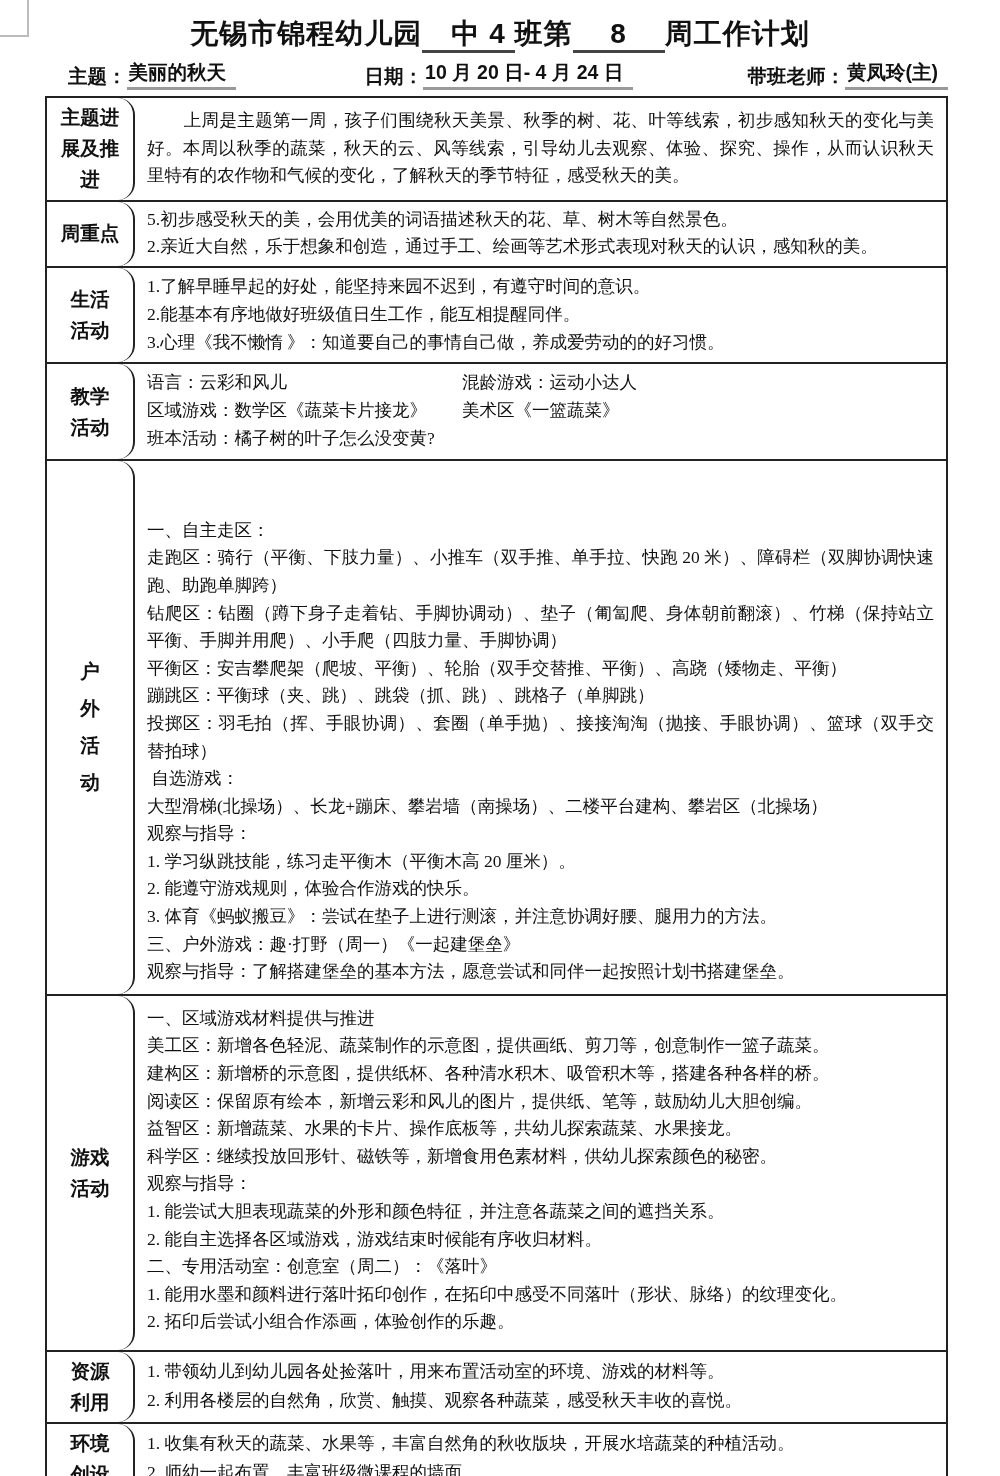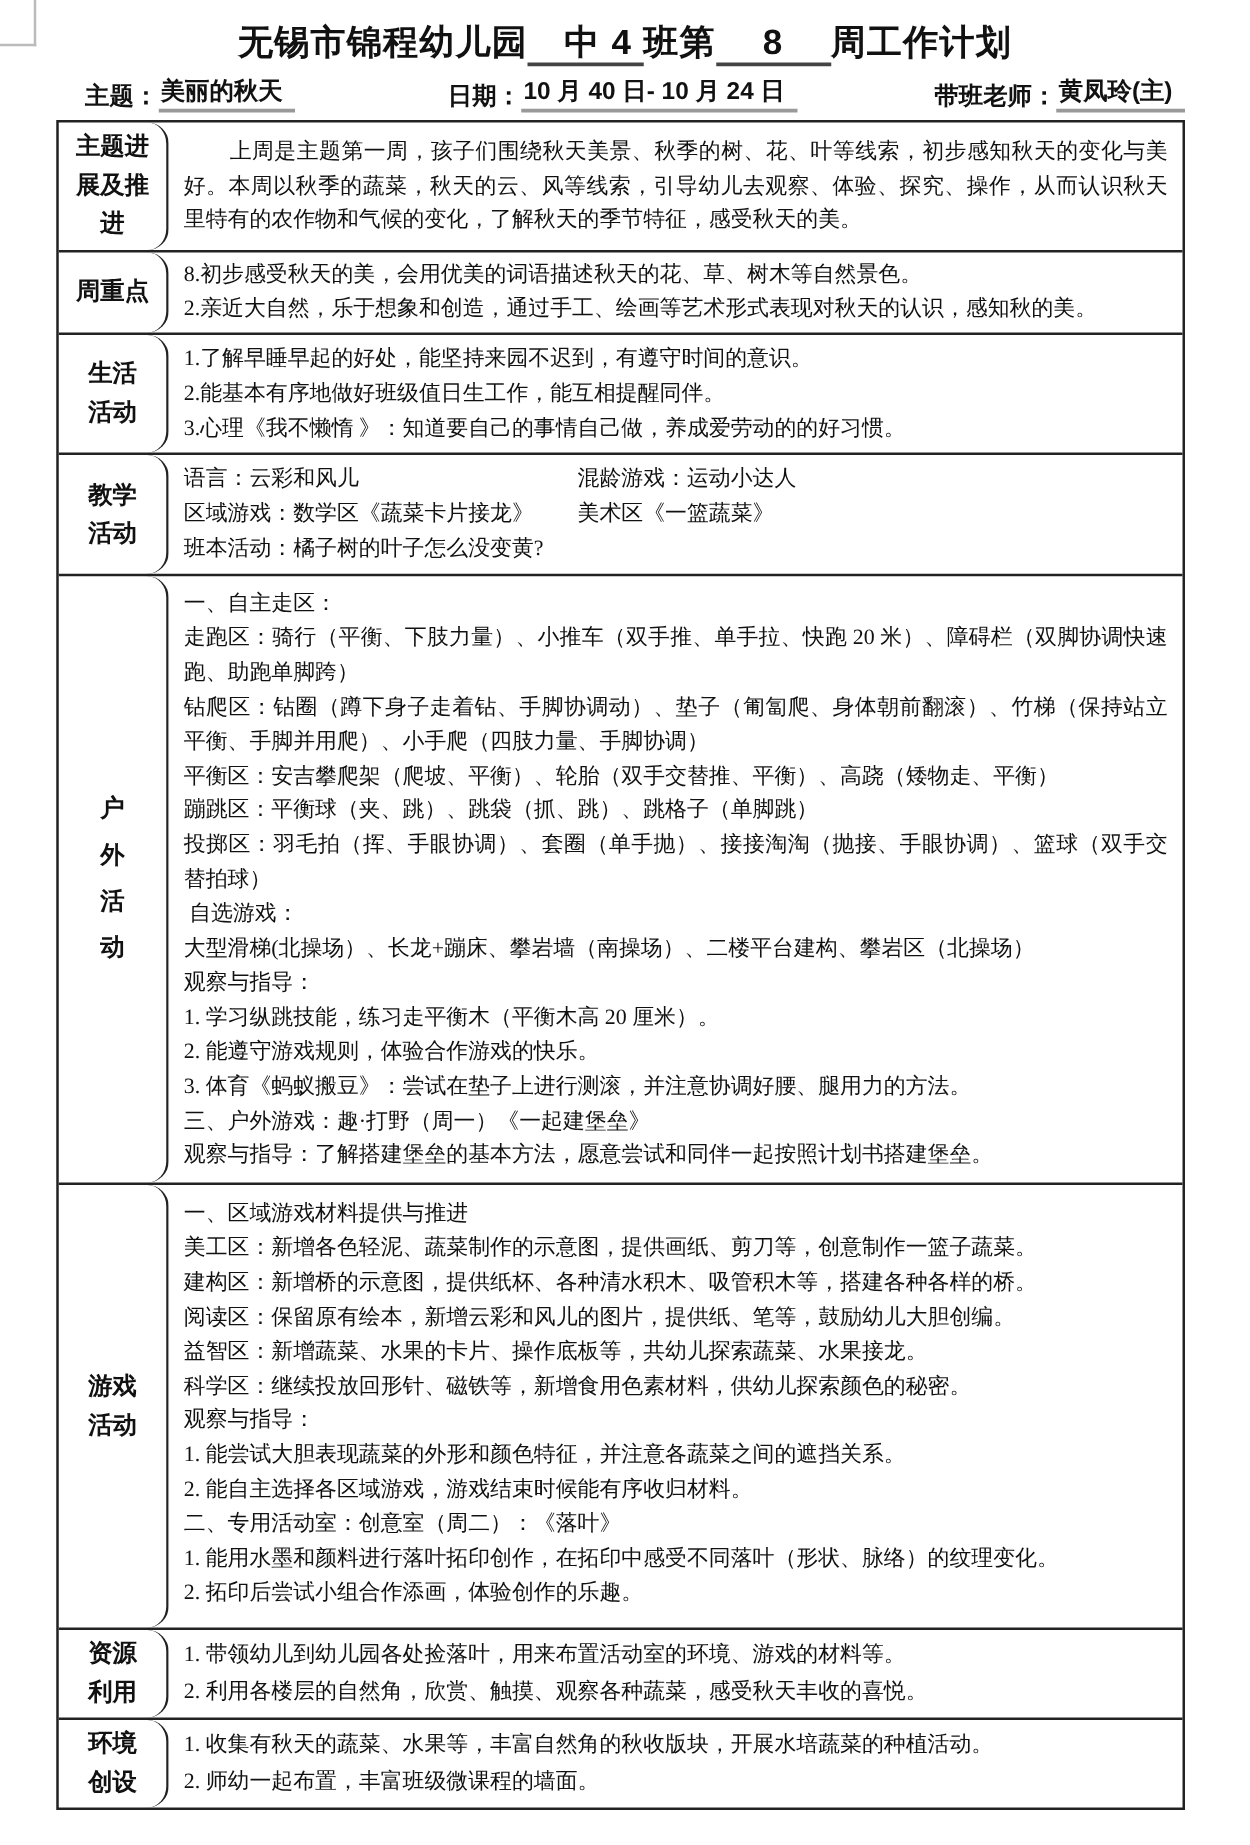--- a/index.html
+++ b/index.html
@@ -26,61 +26,61 @@
        line-height:31px;padding:4px 2px;box-sizing:border-box;border-radius:17px;}
   .ccell{flex:1;padding:5px 12px 6px 12px;font-size:17.5px;line-height:27.6px;
        box-sizing:border-box;}
   .line{text-align:justify;white-space:pre-wrap;}
   .line.indent{text-indent:2.1em;}
   
   .trow:nth-child(1) .ccell{padding-top:9px;padding-bottom:10px;}
   .trow:nth-child(2) .ccell{padding-top:4px;padding-bottom:5px;}
   .trow:nth-child(3) .ccell{line-height:27.8px;border-radius:24px;}
   .trow:nth-child(4) .ccell{line-height:27.8px;}
-  .trow:nth-child(5) .ccell{padding-top:8px;padding-bottom:8px;}
+  .trow:nth-child(5) .ccell{padding-top:8px;padding-bottom:8px;margin-top:48px;}
   .trow:nth-child(6) .ccell{padding-top:9px;padding-bottom:14px;}
   .trow:nth-child(7) .ccell,.trow:nth-child(8) .ccell{line-height:29.5px;}
   .trow:nth-child(9) .ccell{line-height:30px;padding-bottom:10px;}
   .trow:nth-child(5) .lcell{line-height:37px;}
 </style>
 </head>
 <body>
 
 <div class="corner-artifact"></div>
 
 <div class="page-title"><span>无锡市锦程幼儿园</span><span class="u">　中 4 </span><span>班第</span><span class="u">　 8 　</span><span>周工作计划</span></div>
 
 <div class="head-row">
   <span class="head-item">
     <span class="hlabel">主题：</span>
     <span class="hvalue">美丽的秋天</span>
   </span>
   <span class="head-gap1"></span>
   <span class="head-item">
     <span class="hlabel">日期：</span>
-    <span class="hvalue">10 月 40 日- 10 月 24 日</span>
+    <span class="hvalue">10 月 20 日- 4 月 24 日</span>
   </span>
   <span class="head-gap2"></span>
   <span class="head-item">
     <span class="hlabel">带班老师：</span>
     <span class="hvalue">黄凤玲(主)</span>
   </span>
 </div>
 
 <div class="plan-table">
     <div class="trow">
       <div class="lcell">主题进<br>展及推<br>进</div>
       <div class="ccell">
         <div class="line indent">上周是主题第一周，孩子们围绕秋天美景、秋季的树、花、叶等线索，初步感知秋天的变化与美好。本周以秋季的蔬菜，秋天的云、风等线索，引导幼儿去观察、体验、探究、操作，从而认识秋天里特有的农作物和气候的变化，了解秋天的季节特征，感受秋天的美。</div>
       </div>
     </div>
     <div class="trow">
       <div class="lcell">周重点</div>
       <div class="ccell">
-        <div class="line">8.初步感受秋天的美，会用优美的词语描述秋天的花、草、树木等自然景色。</div>
+        <div class="line">5.初步感受秋天的美，会用优美的词语描述秋天的花、草、树木等自然景色。</div>
         <div class="line">2.亲近大自然，乐于想象和创造，通过手工、绘画等艺术形式表现对秋天的认识，感知秋的美。</div>
       </div>
     </div>
     <div class="trow">
       <div class="lcell">生活<br>活动</div>
       <div class="ccell">
         <div class="line">1.了解早睡早起的好处，能坚持来园不迟到，有遵守时间的意识。</div>
         <div class="line">2.能基本有序地做好班级值日生工作，能互相提醒同伴。</div>
         <div class="line">3.心理《我不懒惰 》：知道要自己的事情自己做，养成爱劳动的的好习惯。</div>
       </div>

